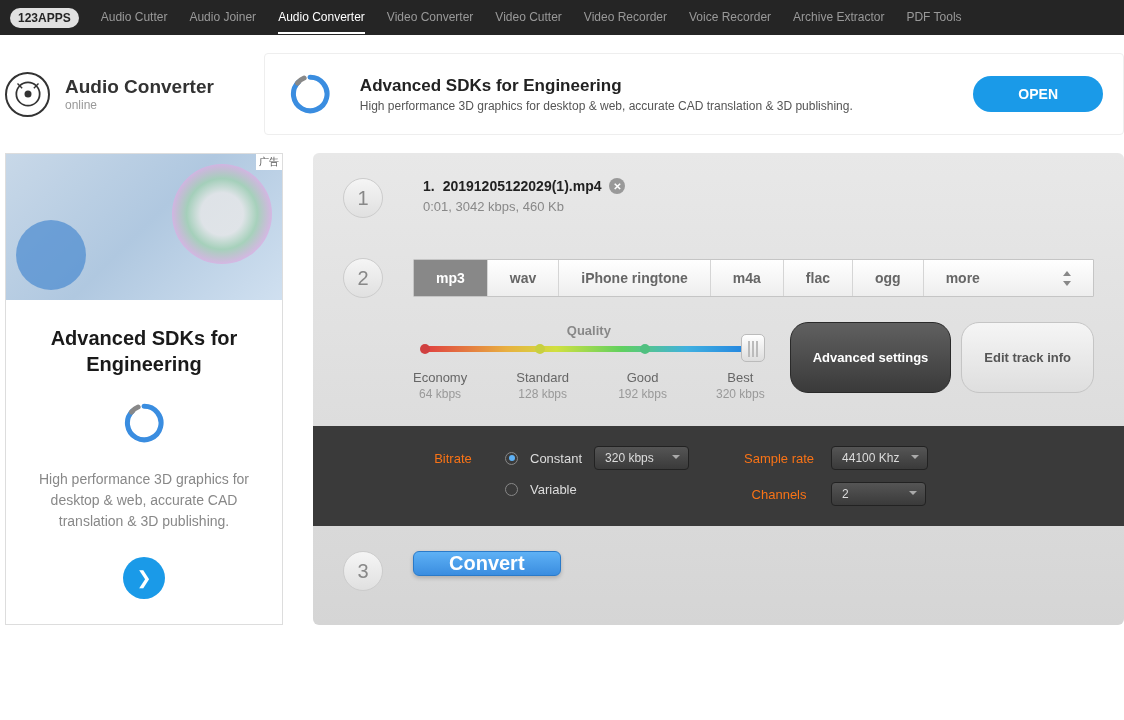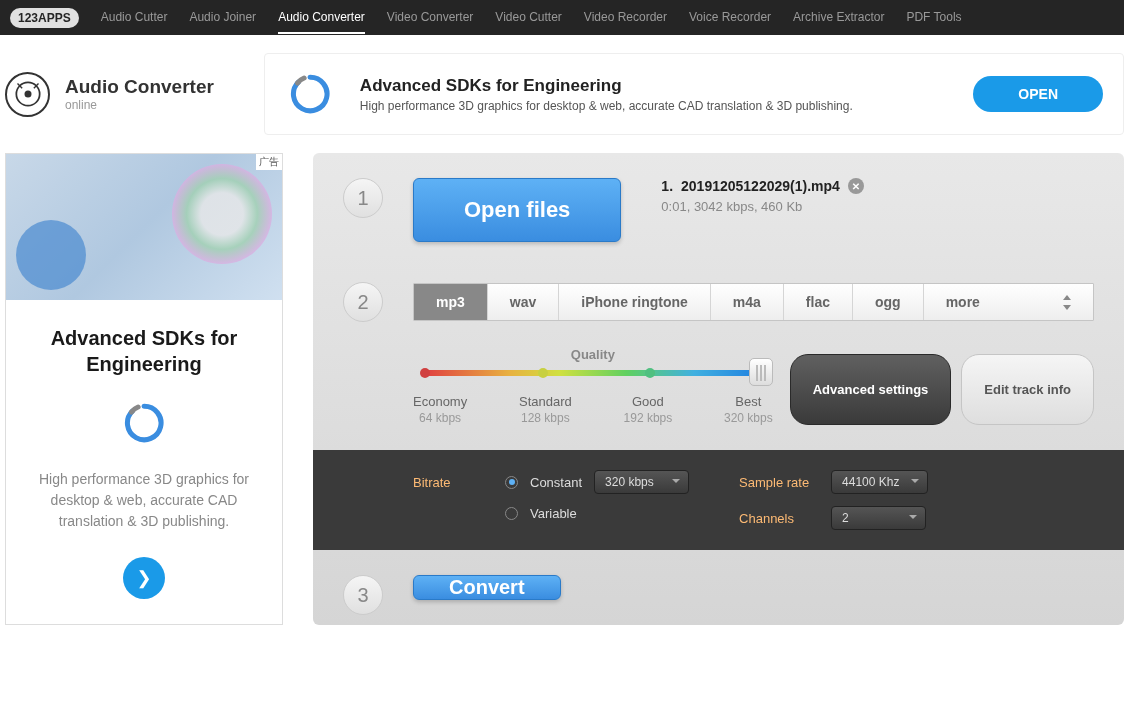--- a/index.html
+++ b/index.html
@@ -51,26 +51,26 @@
 .quality-bar{height:6px;background:linear-gradient(90deg,#e04040 0%,#e8b040 25%,#d0e040 40%,#60d060 60%,#40b0e0 80%,#2080e0 100%);border-radius:3px;position:relative;margin:0 12px}
 .quality-dot{position:absolute;width:10px;height:10px;background:#888;border-radius:50%;top:-2px;transform:translateX(-50%)}
 .quality-handle{position:absolute;right:-12px;top:-12px;width:24px;height:28px;background:linear-gradient(#fff,#ddd);border:1px solid #bbb;border-radius:5px;cursor:pointer}
 .quality-handle::before{content:"";position:absolute;left:6px;top:6px;width:2px;height:16px;background:#bbb;box-shadow:4px 0 #bbb,8px 0 #bbb}
 .quality-marks{display:flex;justify-content:space-between;margin-top:18px;font-size:13px}
 .qmark{text-align:center;color:#666}
 .qmark .kbps{color:#999;font-size:12px;margin-top:2px}
 .side-buttons{display:flex;flex-direction:row;gap:10px}
 .adv-btn{background:linear-gradient(#606060,#3a3a3a);color:#fff;border:1px solid #2a2a2a;border-radius:18px;padding:9px 22px;font-size:13px;cursor:pointer;font-weight:bold}
 .edit-btn{background:linear-gradient(#f5f5f5,#dedede);color:#555;border:1px solid #c5c5c5;border-radius:18px;padding:27px 22px;font-size:13px;cursor:pointer;font-weight:bold}
-.quality-wrap{display:flex;gap:17px;align-items:flex-end;width:100%}
+.quality-wrap{display:flex;gap:25px;align-items:center;width:100%}
 .quality-main{flex:1}
 .advanced-panel{background:#3a3a3a;padding:20px 40px 20px 100px;display:flex;gap:50px;color:#ddd;font-size:13px}
 .adv-col{display:flex;flex-direction:column;gap:12px}
 .adv-row{display:flex;align-items:center;gap:12px}
-.adv-label{text-align:left;min-width:80px;color:#fdba74}
+.adv-label{text-align:center;min-width:80px;color:#f97316}
 .radio{width:13px;height:13px;border-radius:50%;border:1px solid #888;display:inline-flex;align-items:center;justify-content:center;cursor:pointer}
 .radio.checked::after{content:"";width:6px;height:6px;background:#5eb1f5;border-radius:50%}
 .select-dark{background:linear-gradient(#555,#3a3a3a);border:1px solid #222;color:#ddd;padding:4px 28px 4px 10px;border-radius:4px;font-size:12px;position:relative;cursor:pointer;min-width:95px}
 .select-dark::after{content:"";position:absolute;right:8px;top:8px;width:0;height:0;border-left:4px solid transparent;border-right:4px solid transparent;border-top:4px solid #aaa}
 .checkbox{width:13px;height:13px;border:1px solid #888;background:#2a2a2a;border-radius:2px;cursor:pointer}
 .convert-btn{background:linear-gradient(#5eb1f5,#3a8de0);color:#fff;border:1px solid #2a7ac8;border-radius:6px;padding:0 35px;font-size:20px;font-weight:bold;cursor:pointer;box-shadow:0 2px 4px rgba(0,0,0,0.2)}
 .ring-svg{width:42px;height:42px}
 </style>
 </head>
 <body>
@@ -131,21 +131,20 @@
           </svg>
       </div>
       <p>High performance 3D graphics for desktop &amp; web, accurate CAD translation &amp; 3D publishing.</p>
       <div class="side-ad-arrow">❯</div>
     </div>
   </div>
 
   <div class="converter">
     <div class="step">
       <div class="step-num">1</div>
-      <button class="open-files-btn">Open files</button>
       <div class="file-info">
         <div class="name">
           <span>1.</span>
           <span>20191205122029(1).mp4</span>
           <span class="remove-icon">✕</span>
         </div>
         <div class="meta">0:01, 3042 kbps, 460 Kb</div>
       </div>
     </div>
 

